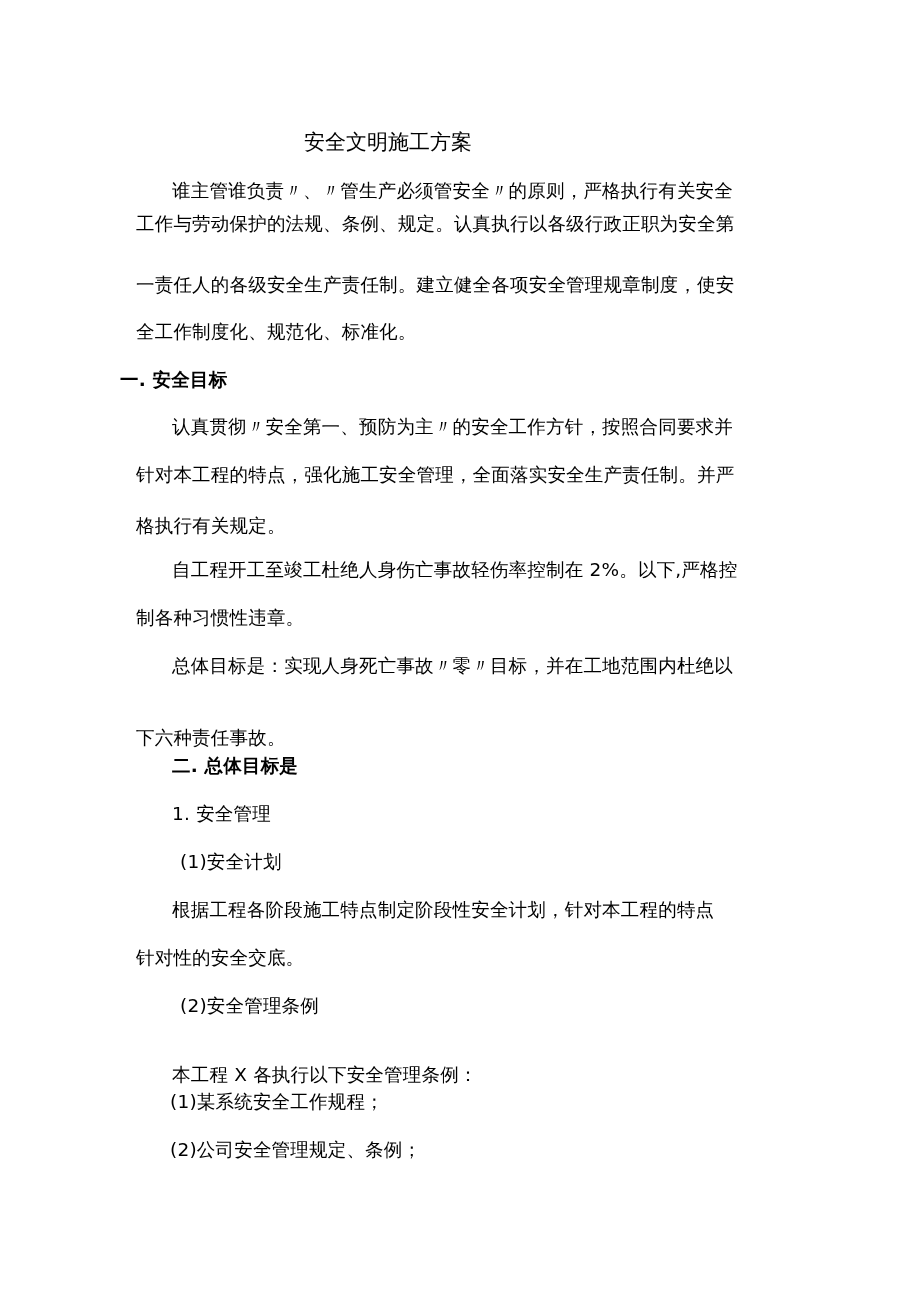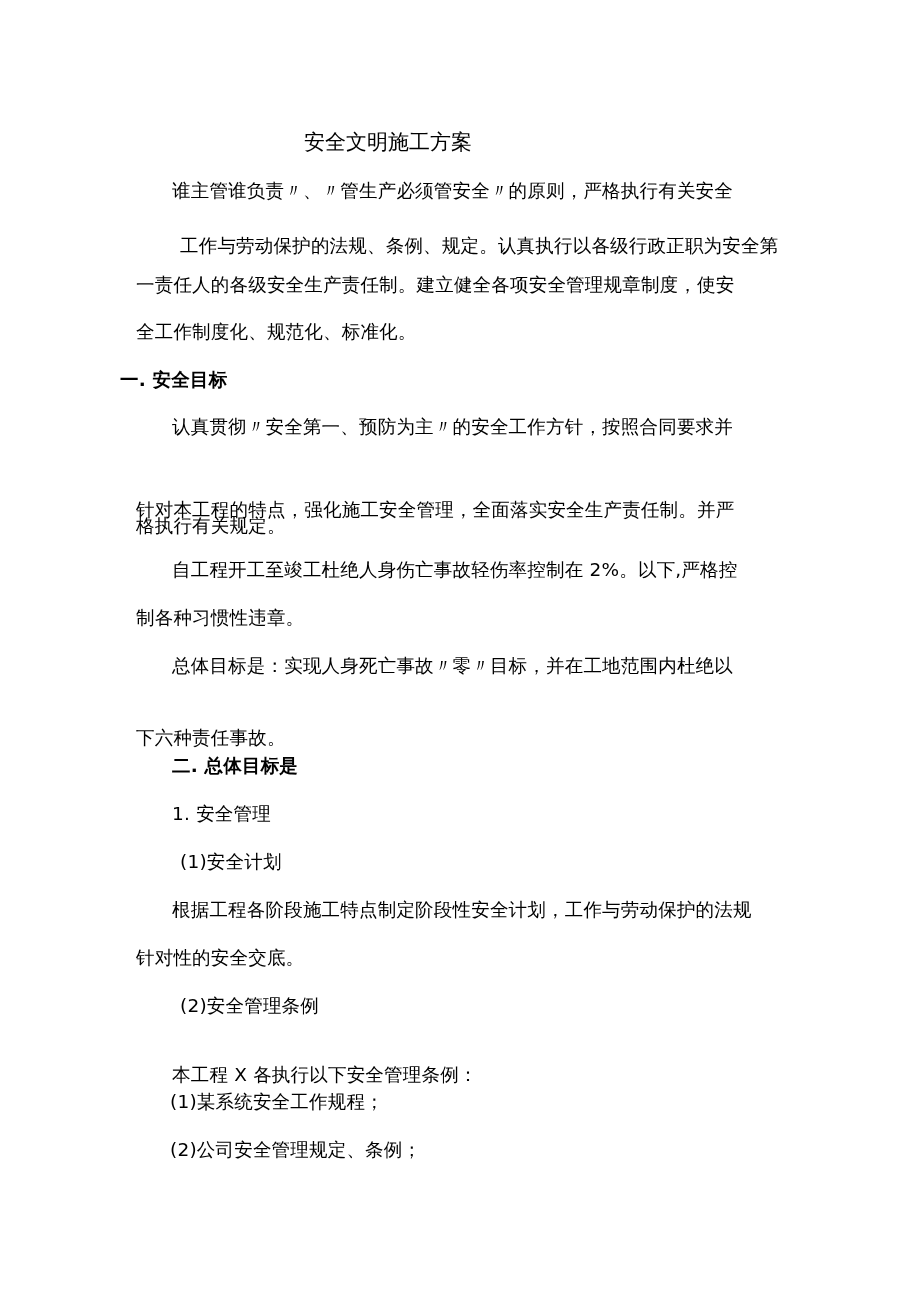--- a/index.html
+++ b/index.html
@@ -10,41 +10,41 @@
   .title { position:absolute; left:0; width:776px; top:128px; text-align:center; font-size:21px; line-height:28px; }
   .bold { font-weight:bold; }
 </style>
 </head>
 <body>
 
 <div class="page">
   <div class="title">安全文明施工方案</div>
 
   <div class="line" style="left:172px;top:179px;">谁主管谁负责〃、〃管生产必须管安全〃的原则，严格执行有关安全</div>
-  <div class="line" style="left:136px;top:234px;margin-left:44px;">工作与劳动保护的法规、条例、规定。认真执行以各级行政正职为安全第</div>
+  <div class="line" style="left:136px;top:212px;">工作与劳动保护的法规、条例、规定。认真执行以各级行政正职为安全第</div>
   <div class="line" style="left:136px;top:273px;">一责任人的各级安全生产责任制。建立健全各项安全管理规章制度，使安</div>
   <div class="line" style="left:136px;top:320px;">全工作制度化、规范化、标准化。</div>
 
   <div class="line bold" style="left:120px;top:368px;">一. 安全目标</div>
 
   <div class="line" style="left:172px;top:415px;">认真贯彻〃安全第一、预防为主〃的安全工作方针，按照合同要求并</div>
-  <div class="line" style="left:136px;top:463px;margin-top:35px;">针对本工程的特点，强化施工安全管理，全面落实安全生产责任制。并严</div>
+  <div class="line" style="left:136px;top:463px;">针对本工程的特点，强化施工安全管理，全面落实安全生产责任制。并严</div>
   <div class="line" style="left:136px;top:514px;">格执行有关规定。</div>
 
   <div class="line" style="left:172px;top:558px;">自工程开工至竣工杜绝人身伤亡事故轻伤率控制在 2%。以下,严格控</div>
   <div class="line" style="left:136px;top:606px;">制各种习惯性违章。</div>
 
   <div class="line" style="left:172px;top:654px;">总体目标是：实现人身死亡事故〃零〃目标，并在工地范围内杜绝以</div>
   <div class="line" style="left:136px;top:702px;margin-top:24px;">下六种责任事故。</div>
 
   <div class="line bold" style="left:172px;top:754px;">二. 总体目标是</div>
 
   <div class="line" style="left:172px;top:802px;">1. 安全管理</div>
   <div class="line" style="left:180px;top:850px;">(1)安全计划</div>
 
-  <div class="line" style="left:172px;top:898px;">根据工程各阶段施工特点制定阶段性安全计划，工作与劳动保护的法规</div>
+  <div class="line" style="left:172px;top:898px;">根据工程各阶段施工特点制定阶段性安全计划，针对本工程的特点</div>
   <div class="line" style="left:136px;top:946px;">针对性的安全交底。</div>
 
   <div class="line" style="left:180px;top:994px;">(2)安全管理条例</div>
   <div class="line" style="left:172px;top:1042px;margin-top:21px;">本工程 X 各执行以下安全管理条例：</div>
   <div class="line" style="left:170px;top:1090px;">(1)某系统安全工作规程；</div>
   <div class="line" style="left:170px;top:1138px;">(2)公司安全管理规定、条例；</div>
 </div>
 
 </body></html>

